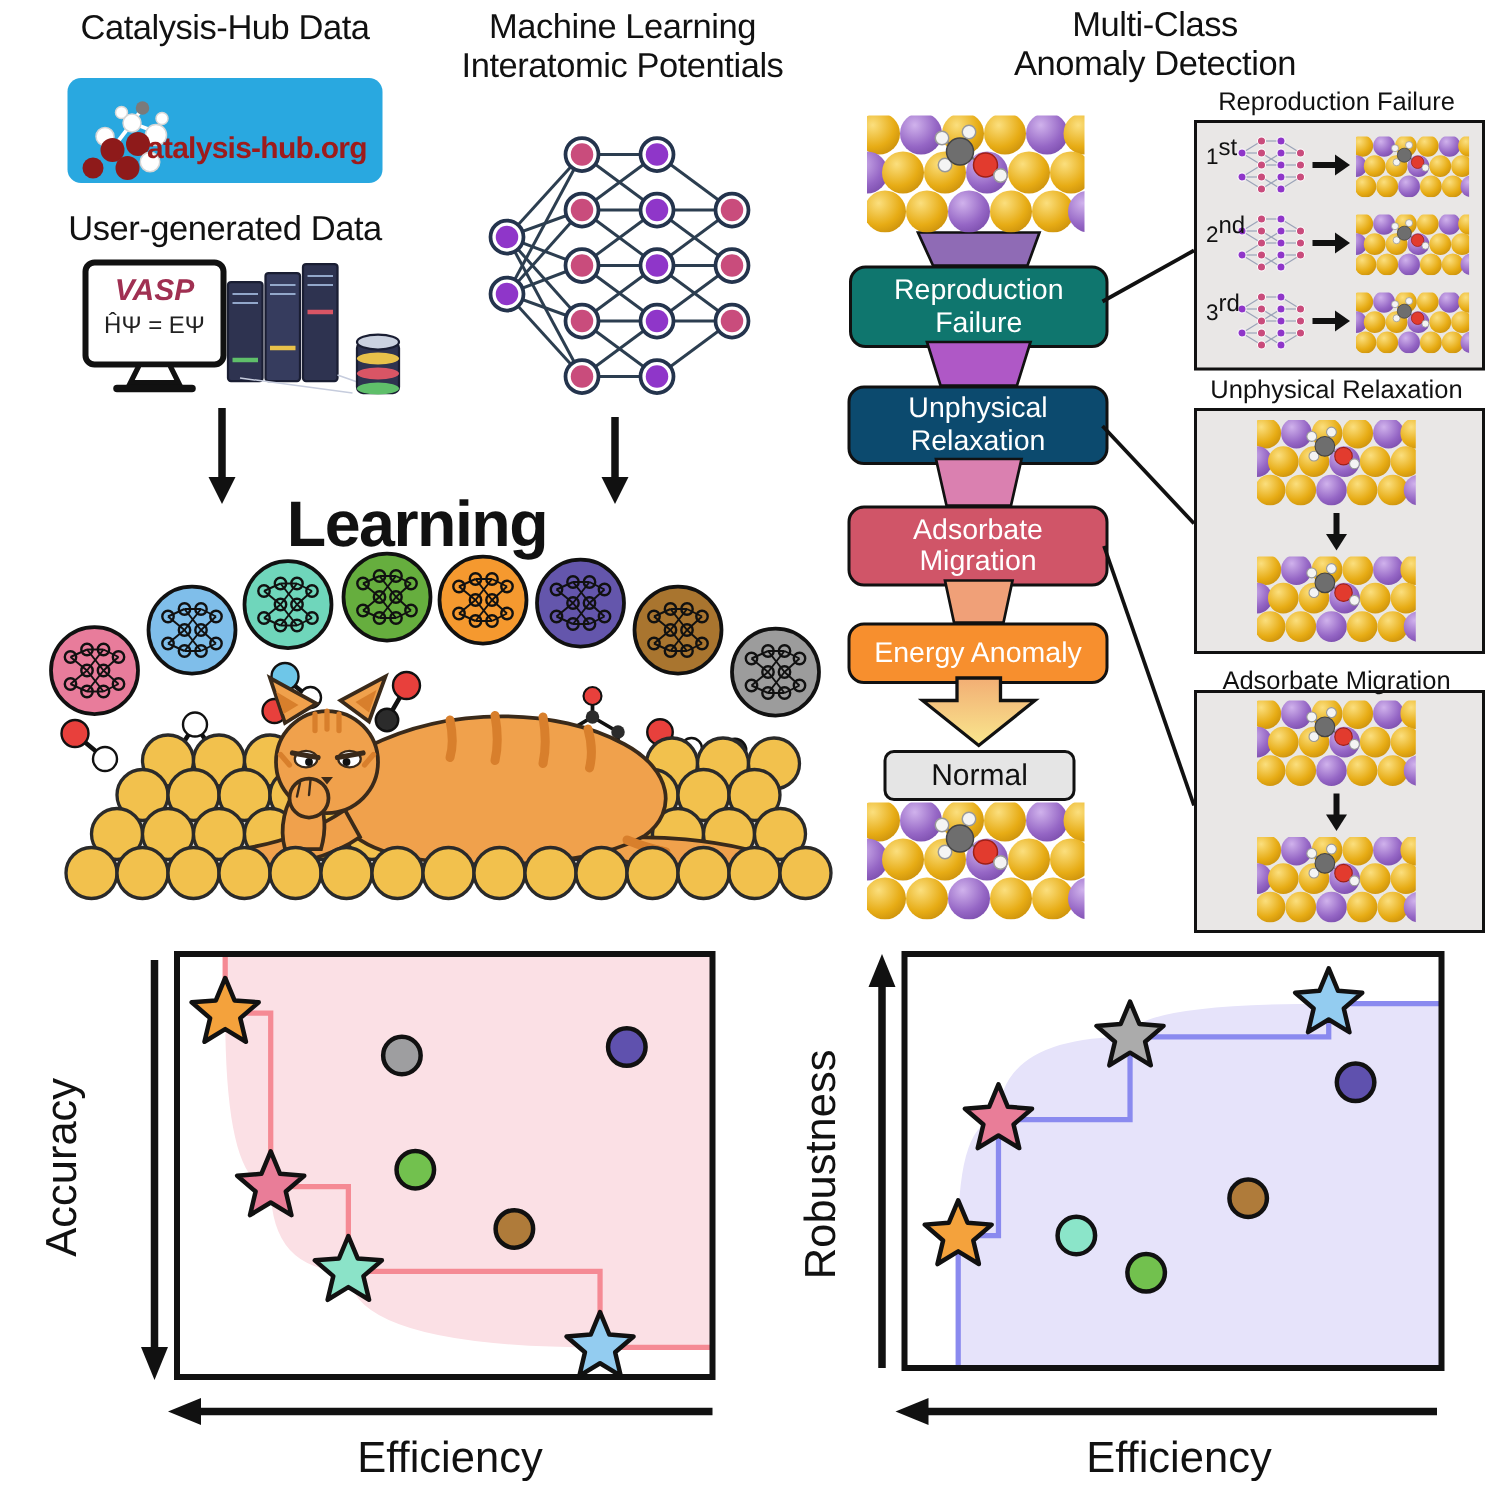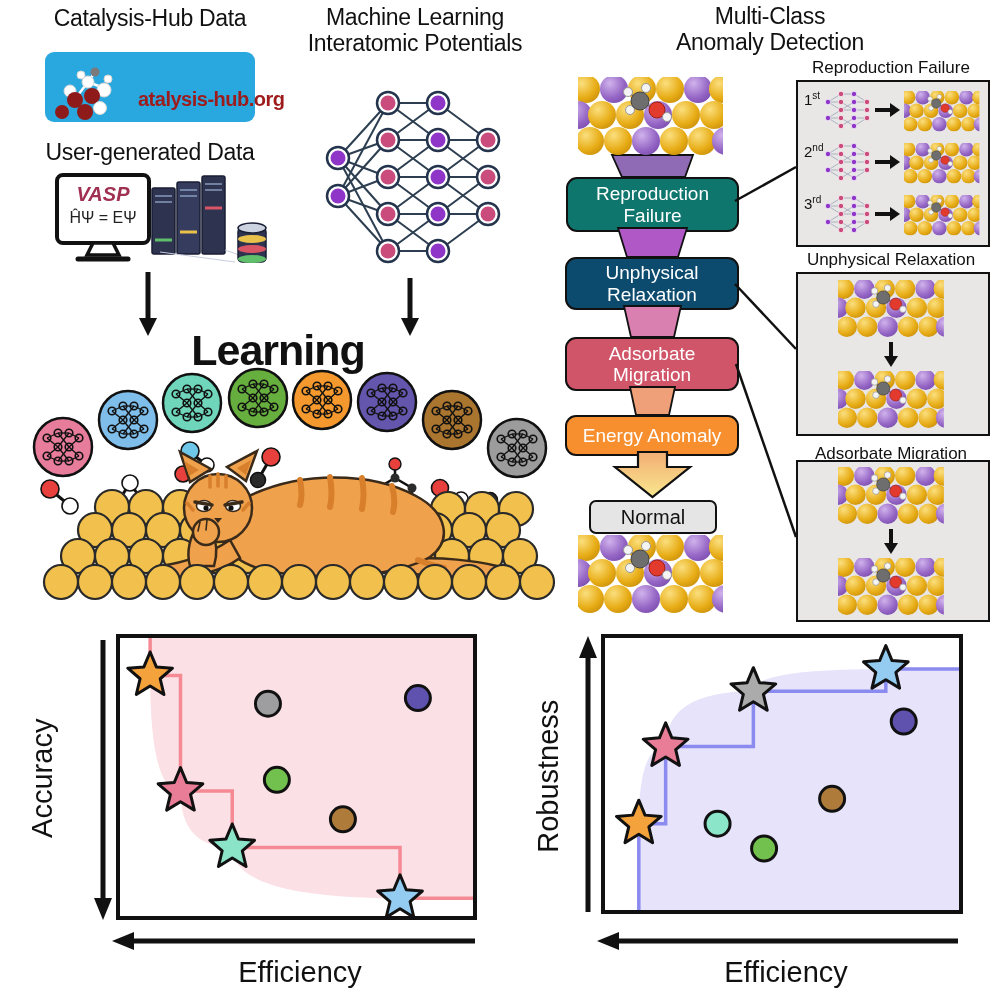--- a/index.html
+++ b/index.html
@@ -4,37 +4,37 @@
 <style>
   html,body{margin:0;padding:0;background:#fff;}
   body{width:996px;height:996px;position:relative;font-family:"Liberation Sans","DejaVu Sans",sans-serif;color:#111;overflow:hidden;}
   .txt{position:absolute;text-align:center;z-index:4;line-height:1.12;}
   .h1{font-size:23px;font-weight:500;letter-spacing:-0.3px;}
   .flow-box{position:absolute;z-index:2;border:2.5px solid #111;border-radius:11px;display:flex;align-items:center;justify-content:center;text-align:center;font-size:19px;line-height:1.12;z-index:2;}
   .flow-box span{white-space:pre-line;}
   .panel{position:absolute;z-index:1;background:#E9E7E6;border:2.5px solid #111;}
   .panel-title{font-size:17px;font-weight:500;}
   .ord{position:absolute;z-index:4;font-size:15px;}
-  .ord sup{font-size:10px;}
+  .ord sup{font-size:16px;}
   #logo-box{position:absolute;z-index:1;background:#29A8E0;border-radius:9px;}
   #logo-text{position:absolute;z-index:4;font-weight:bold;font-size:20px;letter-spacing:-0.5px;}
   #catbench-title{font-size:43px;font-weight:bold;letter-spacing:-1px;}
   .axis-label{font-size:29px;font-weight:500;}
   .rot{transform:rotate(-90deg);transform-origin:center center;}
   #main-svg{position:absolute;left:0;top:0;z-index:3;pointer-events:none;}
   #vasp-name{font-style:italic;font-weight:bold;font-size:20px;color:#A03052;}
   #vasp-eq{font-size:16px;color:#222;}
   .normal-box{font-size:20px;}
 </style>
 </head>
 <body>
 
 <div class="txt h1" style="left:18px;top:6px;width:264px;">Catalysis-Hub Data</div>
 <div id="logo-box" style="left:45px;top:52px;width:210px;height:70px;"></div>
-<div id="logo-text" style="left: 98px; top: 88px; color: rgb(158, 27, 27); margin-left: 40px;">atalysis-hub.org</div>
+<div id="logo-text" style="left: 98px; top: 88px; color: rgb(158, 27, 27);">atalysis-hub.org</div>
 <div class="txt h1" style="left:10px;top:140px;width:280px;">User-generated Data</div>
 <div class="txt" id="vasp-name" style="left:62px;top:183px;width:82px;">VASP</div>
 <div class="txt" id="vasp-eq" style="left:62px;top:209px;width:82px;">ĤΨ = EΨ</div>
 
 <div class="txt h1" style="left:290px;top:5px;width:250px;">Machine Learning</div>
 <div class="txt h1" style="left:280px;top:31px;width:270px;">Interatomic Potentials</div>
 
 <div class="txt" id="catbench-title" style="left:150px;top:326px;width:256px;">Learning</div>
 
 <div class="txt h1" style="left:650px;top:4px;width:240px;text-align:center;">Multi-Class</div>

